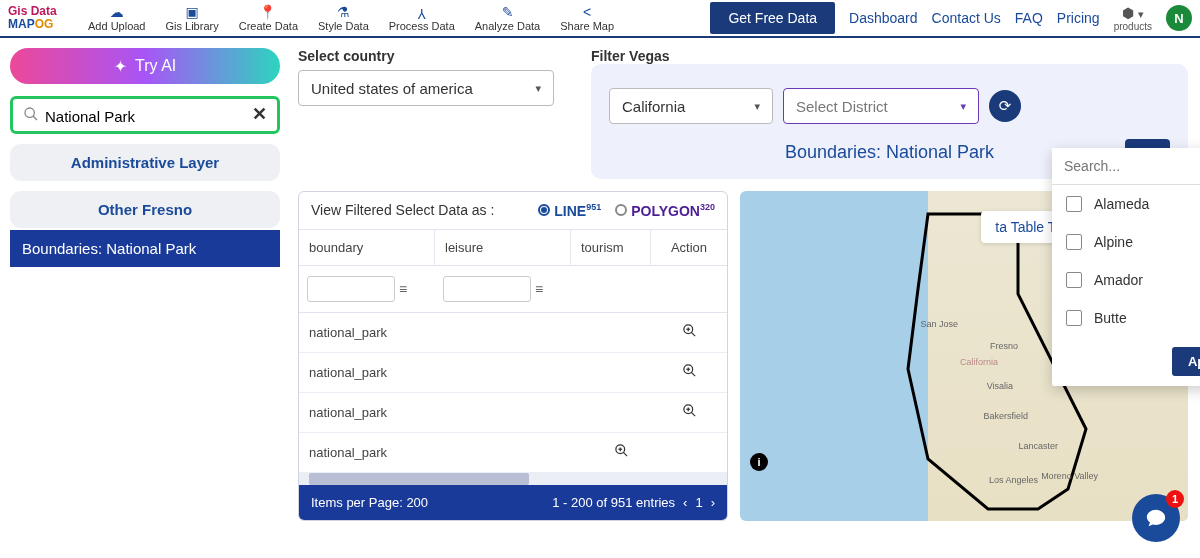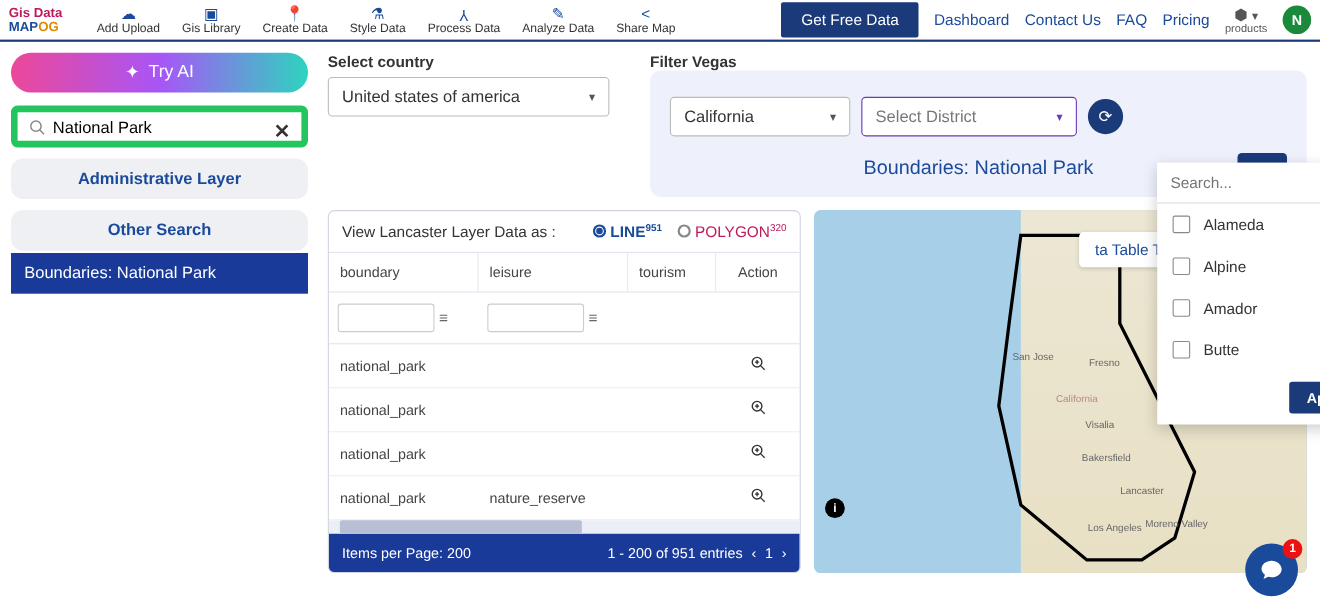--- a/index.html
+++ b/index.html
@@ -20,21 +20,21 @@
 .products { display: flex; flex-direction: column; align-items: center; font-size: 10px; color: #555; cursor: pointer; }
 .avatar { width: 26px; height: 26px; border-radius: 50%; background: #1a8a3a; color: #fff; display: flex; align-items: center; justify-content: center; font-weight: bold; cursor: pointer; font-size: 13px; }
 
 
 .main { display: flex; height: calc(558px - 38px); }
 .sidebar { width: 290px; padding: 10px; }
 .content { flex: 1; padding: 10px 12px 0 8px; position: relative; }
 
 
 .try-ai { width: 100%; height: 36px; border-radius: 18px; background: linear-gradient(90deg, #ec4899, #a855f7, #2dd4bf); color: #fff; font-size: 16px; font-weight: 500; display: flex; align-items: center; justify-content: center; gap: 8px; cursor: pointer; border: none; }
-.search-wrap { margin-top: 12px; border: 6px solid #22c55e; border-radius: 6px; display: flex; align-items: flex-start; padding: 6px 10px; height: 38px; }
+.search-wrap { margin-top: 12px; border: 3px solid #22c55e; border-radius: 6px; display: flex; align-items: flex-end; padding: 6px 10px; height: 38px; }
 .search-wrap input { border: none; outline: none; flex: 1; font-size: 15px; margin-left: 6px; }
 .layer-head { background: #eef0f4; color: #1a4a9a; font-weight: bold; text-align: center; padding: 10px; margin-top: 10px; font-size: 15px; cursor: pointer; border-radius: 11px; }
 .layer-sel { background: #1a3a9a; color: #fff; padding: 10px 12px; font-size: 15px; font-weight: 500; margin-top: 2px; cursor: pointer; }
 
 
 .filters { display: flex; gap: 37px; }
 .filter-col { display: flex; flex-direction: column; gap: 6px; }
 .filter-label { font-weight: bold; font-size: 14px; }
 .select-box { border: 1px solid #bbb; border-radius: 4px; padding: 0 12px; height: 36px; display: flex; align-items: center; justify-content: space-between; font-size: 15px; cursor: pointer; background: #fff; }
 .select-box.purple { border: 1px solid #6a3ab7; }
@@ -49,21 +49,21 @@
 
 
 .panel-row { display: flex; gap: 12px; margin-top: 12px; }
 .data-panel { width: 430px; border: 1px solid #d0d4e0; border-radius: 6px; overflow: hidden; background: #fff; display: flex; flex-direction: column; }
 .view-row { display: flex; align-items: center; gap: 14px; padding: 10px 12px; font-size: 14px; }
 .radio-opt { display: flex; align-items: center; gap: 4px; cursor: pointer; }
 .radio-opt .rcircle { width: 12px; height: 12px; border: 2px solid #1a4a9a; border-radius: 50%; display: inline-flex; align-items: center; justify-content: center; }
 .radio-opt.sel .rcircle::after { content:''; width:6px; height:6px; background:#1a4a9a; border-radius:50%; }
 .radio-opt .rlabel { color: #1a4a9a; font-weight: bold; }
 .radio-opt .sup { font-size: 9px; vertical-align: super; }
-.radio-opt.gray .rlabel { color: #be185d; font-weight: normal; }
+.radio-opt.gray .rlabel { color: #4c1d95; font-weight: bold; }
 .radio-opt.gray .rcircle { border-color: #888; }
 
 .thead { display: flex; border-top: 1px solid #e0e4ee; border-bottom: 1px solid #e0e4ee; }
 .th { padding: 10px 10px; font-size: 13px; color: #444; border-right: 1px solid #e8eaf2; }
 .th.b { width: 136px; } .th.l { width: 136px; } .th.t { width: 80px; } .th.a { flex: 1; text-align: center; border-right: none; }
 .filter-row { display: flex; padding: 6px 0; border-bottom: 1px solid #e0e4ee; }
 .fcell { padding: 4px 8px; display: flex; align-items: center; gap: 4px; }
 .fcell.b { width: 136px; } .fcell.l { width: 136px; } .fcell.t { width: 80px; } .fcell.a { flex: 1; }
 .finput { width: 88px; height: 26px; border: 1px solid #ccc; border-radius: 3px; }
 .ficon { color: #666; font-size: 14px; cursor: pointer; }
@@ -168,21 +168,21 @@
       <span style="color:#888">
         <svg width="16" height="16" viewBox="0 0 24 24" fill="none" stroke="#888" stroke-width="2">
             <circle cx="10" cy="10" r="7"></circle>
             <line x1="15" y1="15" x2="21" y2="21"></line>
           </svg>
       </span>
       <input value="National Park" style="">
       <span style="font-size:18px;font-weight:bold;cursor:pointer">✕</span>
     </div>
     <div class="layer-head">Administrative Layer</div>
-    <div class="layer-head">Other Search</div>
+    <div class="layer-head">Other Fresno</div>
     <div class="layer-sel">Boundaries: National Park</div>
   </div>
 
   <div class="content">
     <div class="filters">
       <div class="filter-col" style="width:256px">
         <div class="filter-label">Select country</div>
         <div class="select-box">
           <span>United states of america</span>
           <span class="caret">▾</span>
@@ -208,21 +208,21 @@
             <span class="btitle">Boundaries: National Park</span>
             <button class="add-btn">Add</button>
           </div>
         </div>
       </div>
     </div>
 
     <div class="panel-row">
       <div class="data-panel">
         <div class="view-row">
-          <span>View Lancaster Layer Data as :</span>
+          <span>View Filtered Select Data as :</span>
           <div class="radio-opt sel" style="margin-left:auto">
             <span class="rcircle"></span>
             <span class="rlabel"><span>LINE</span><span class="sup">951</span></span>
           </div>
           <div class="radio-opt gray">
             <span class="rcircle"></span>
             <span class="rlabel"><span>POLYGON</span><span class="sup">320</span></span>
           </div>
         </div>
         <div class="thead">
@@ -272,21 +272,20 @@
     <div class="td t"></div>
     <div class="td a"><span class="zoom-ic"><svg width="15" height="15" viewBox="0 0 24 24" fill="none" stroke="#333" stroke-width="2">
                     <circle cx="10" cy="10" r="7"></circle>
                     <line x1="15" y1="15" x2="21" y2="21"></line>
                     <line x1="7" y1="10" x2="13" y2="10"></line>
                     <line x1="10" y1="7" x2="10" y2="13"></line>
                   </svg></span></div>
             </div>
             <div class="trow">
     <div class="td b">national_park</div>
-    <div class="td l">nature_reserve</div>
     <div class="td t"></div>
     <div class="td a"><span class="zoom-ic"><svg width="15" height="15" viewBox="0 0 24 24" fill="none" stroke="#333" stroke-width="2">
                     <circle cx="10" cy="10" r="7"></circle>
                     <line x1="15" y1="15" x2="21" y2="21"></line>
                     <line x1="7" y1="10" x2="13" y2="10"></line>
                     <line x1="10" y1="7" x2="10" y2="13"></line>
                   </svg></span></div>
             </div>
           </div>
         <div class="hscroll">
@@ -302,21 +301,21 @@
           </div>
         </div>
       </div>
 
       <div class="map-wrap">
         <div class="map-land"></div>
         <svg class="map-border" viewBox="0 0 200 310">
           <path d="M 40 5 L 130 5 L 130 85 L 198 220 L 180 280 L 150 300 L 100 300 L 40 250 L 20 160 L 30 80 Z" fill="none" stroke="#000" stroke-width="3"></path>
         </svg>
         <div class="map-label" style="right:230px;top:128px">San Jose</div>
-        <div class="map-label" style="right:170px;top:134px">Fresno</div>
+        <div class="map-label" style="right:170px;top:150px">Fresno</div>
         <div class="map-label" style="right:160px;top:220px">Bakersfield</div>
         <div class="map-label" style="right:50px;top:180px">Las Vegas</div>
         <div class="map-label" style="right:130px;top:250px">Lancaster</div>
         <div class="map-label" style="right:150px;top:284px">Los Angeles</div>
         <div class="map-label" style="right:90px;top:280px">Moreno Valley</div>
         <div class="map-label" style="right:175px;top:190px">Visalia</div>
         <div class="map-label" style="right:190px;top:166px;color:#b88">California</div>
         <div class="map-pill">ta Table To View Data</div>
         <div class="map-toolbar">
           <div class="mtool" style="color:#1a4a9a">⌗</div>

